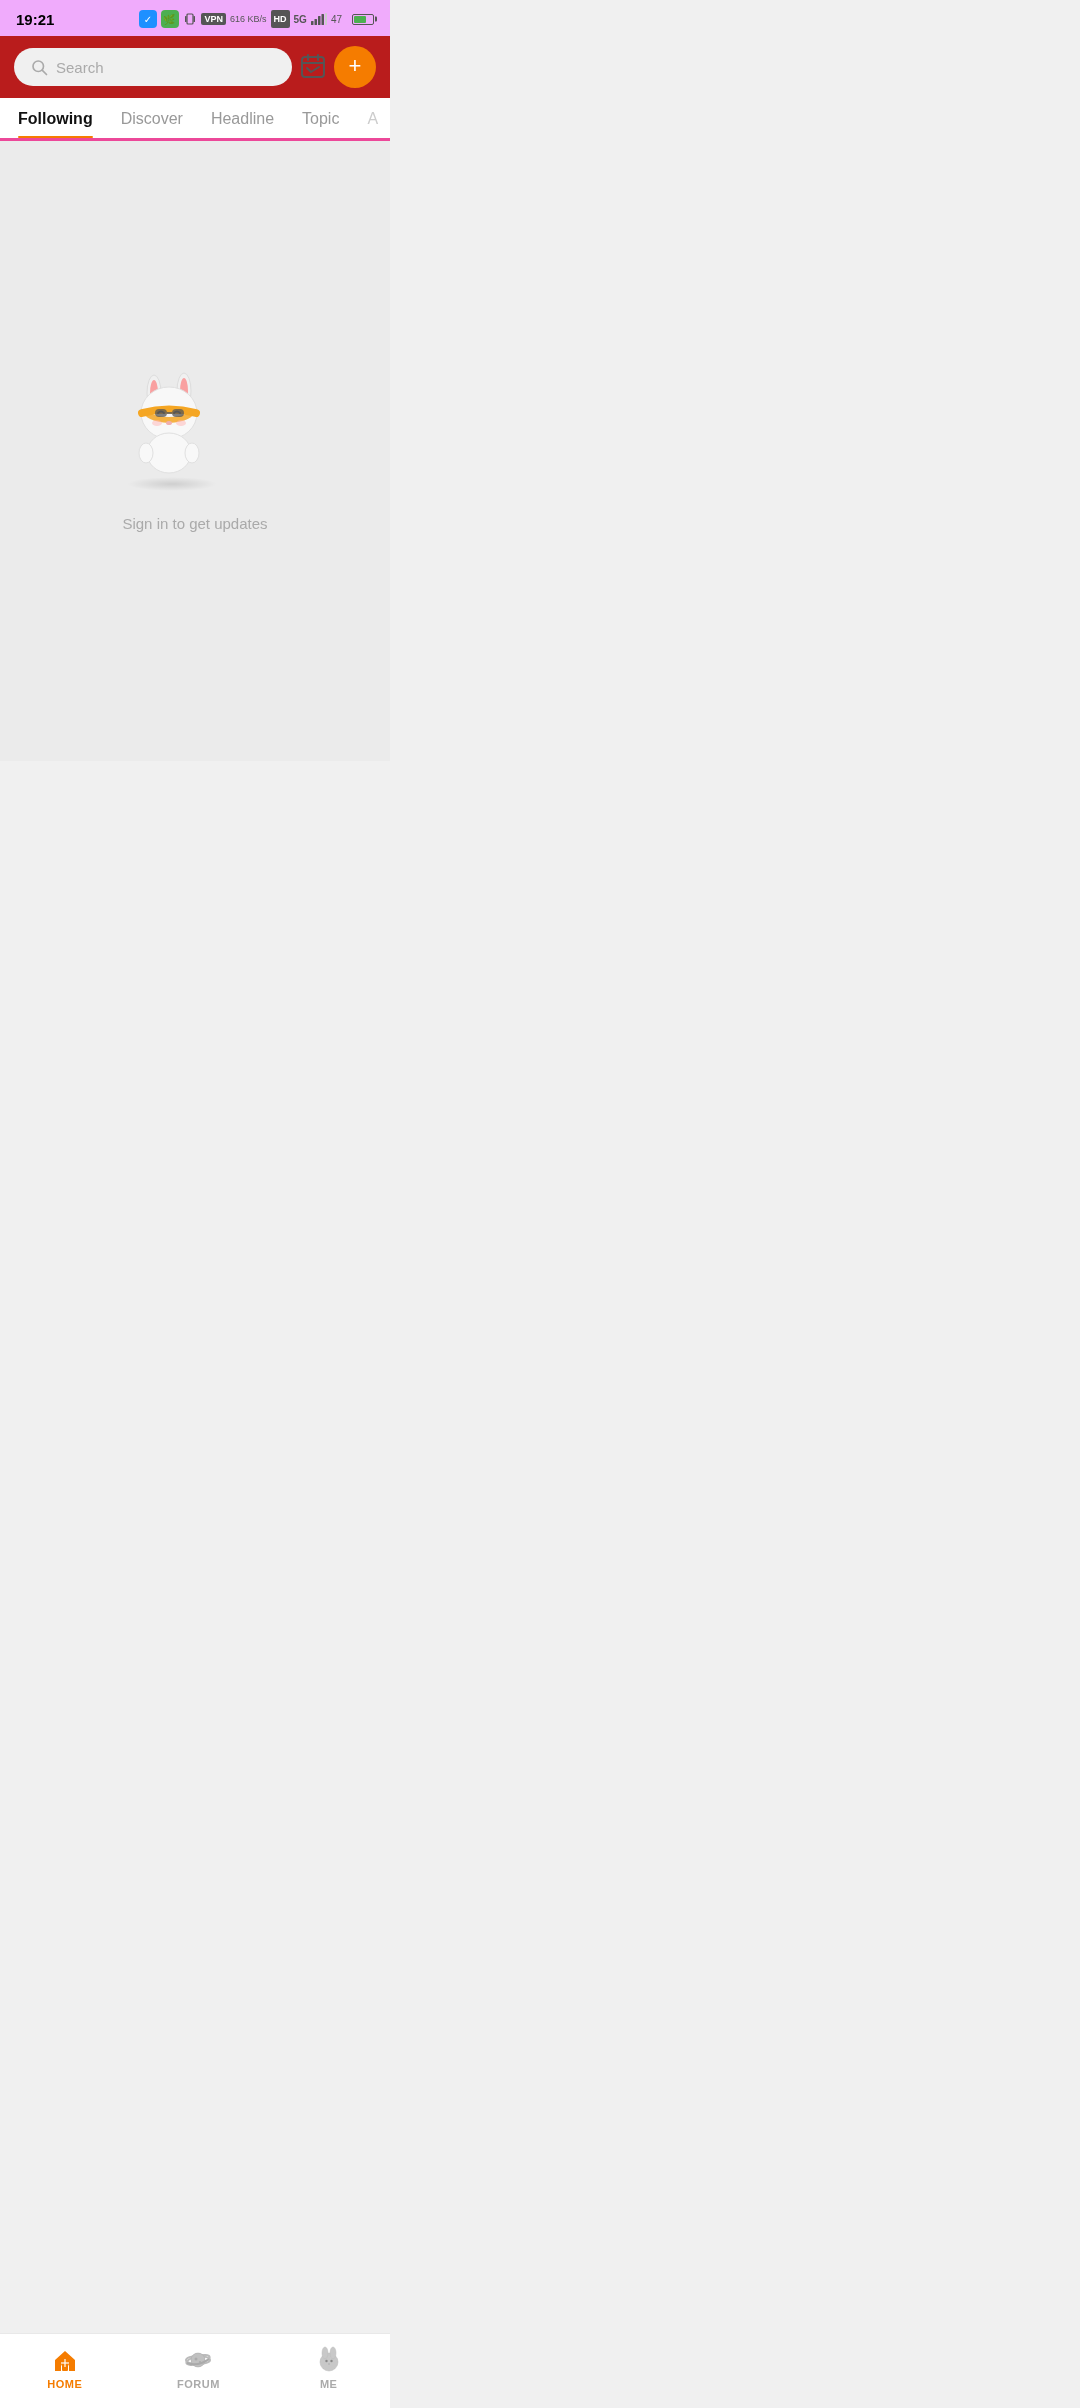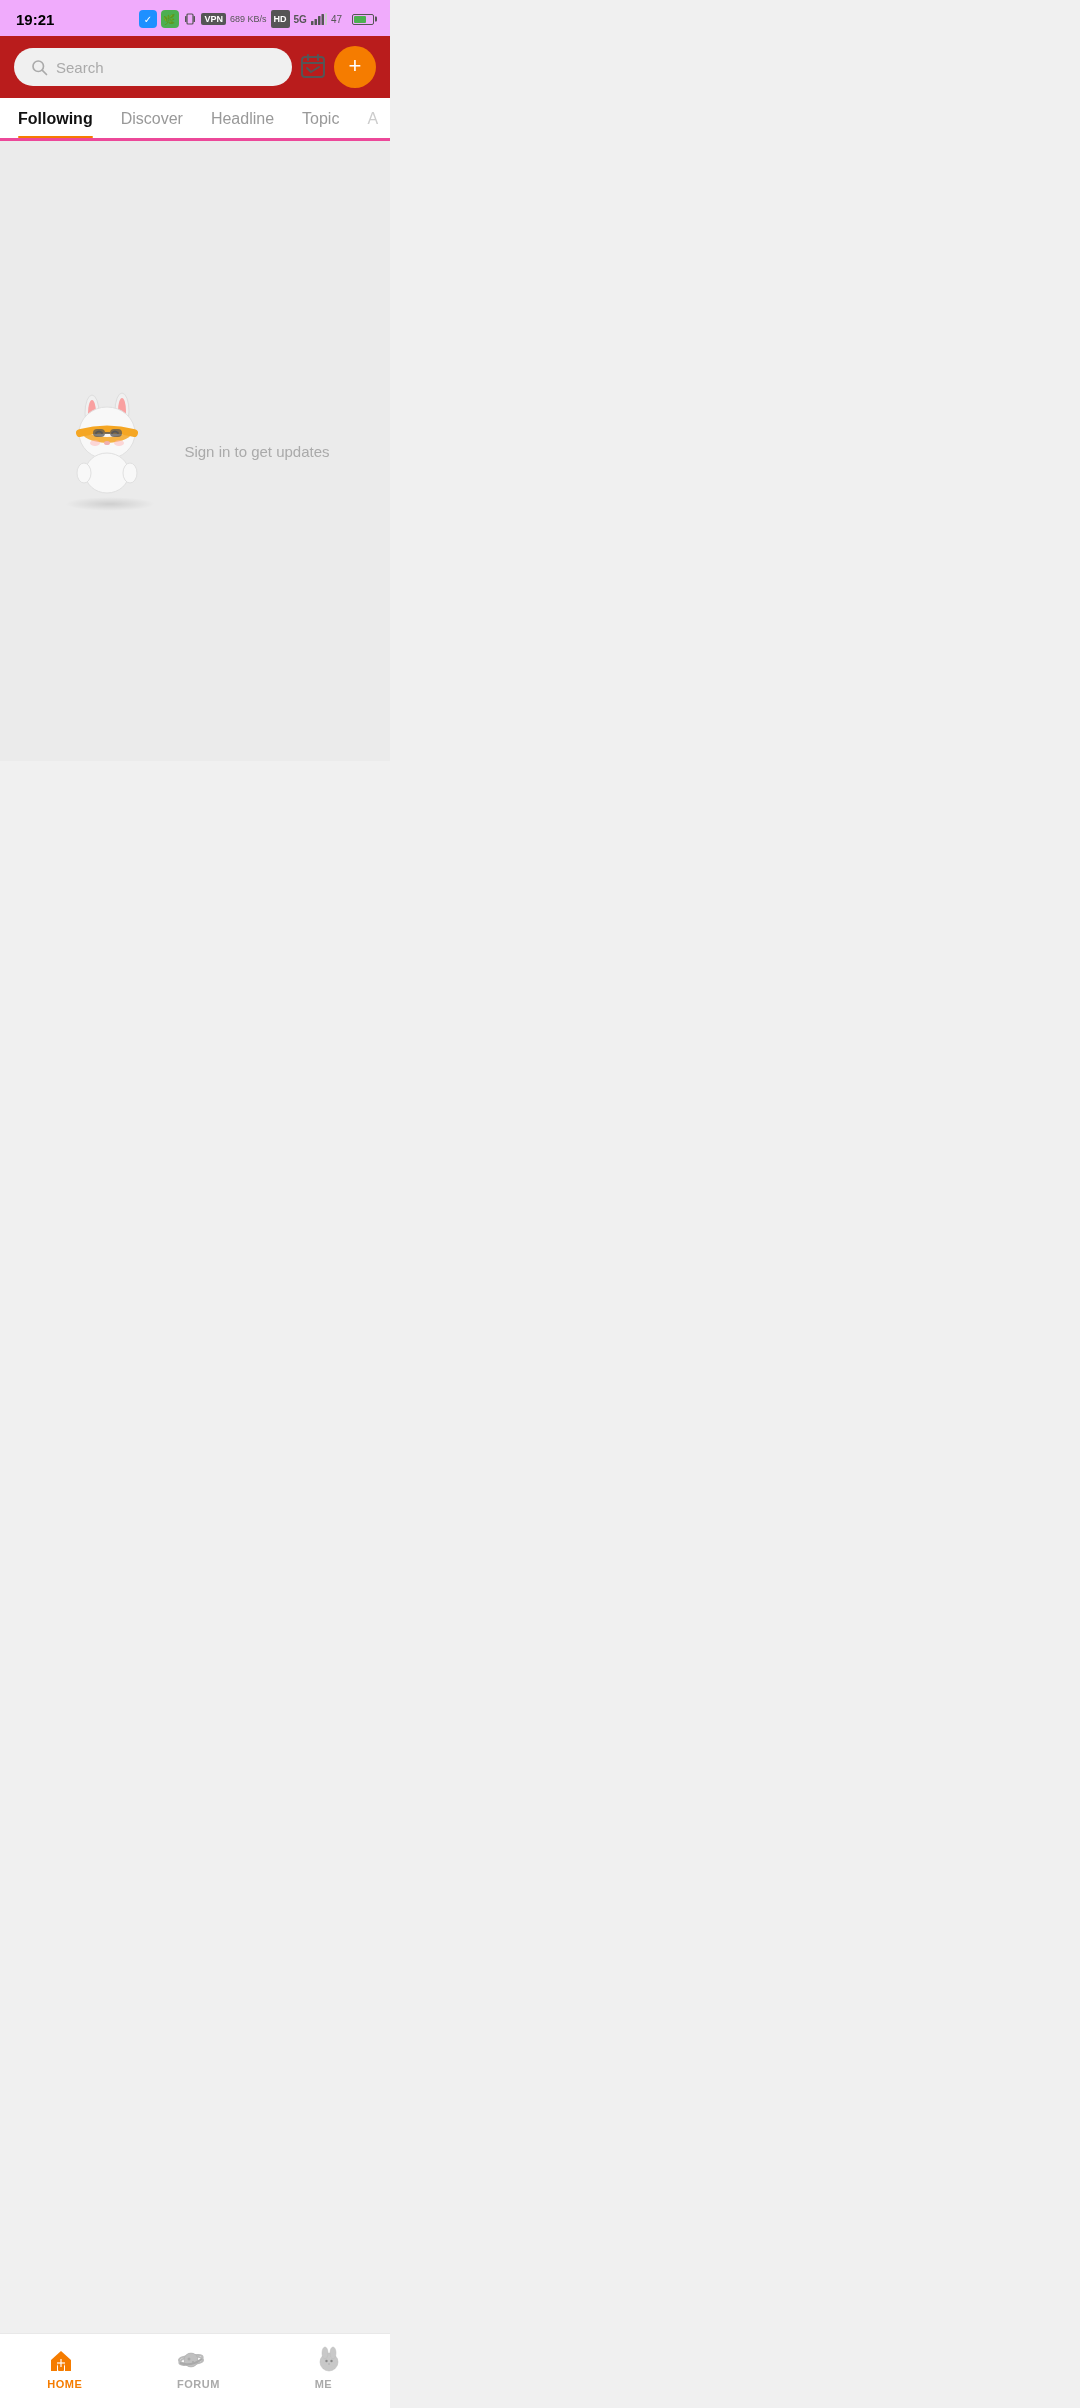--- a/index.html
+++ b/index.html
@@ -193,22 +193,22 @@
       min-height: 620px;
       display: flex;
       flex-direction: column;
       align-items: center;
       justify-content: center;
       padding: 40px 20px;
     }
 
     .mascot-container {
       display: flex;
-      flex-direction: row;
-      align-items: center;
+      flex-direction: column;
+      align-items: flex-start;
       gap: 24px;
     }
 
     .mascot-svg-wrapper {
       position: relative;
     }
 
     .shadow-ellipse {
       width: 90px;
       height: 14px;
@@ -247,21 +247,21 @@
       display: flex;
       justify-content: space-around;
       align-items: center;
       padding: 12px 0 18px;
       border-top: 1px solid #e8e8e8;
     }
 
     .nav-item {
       display: flex;
       flex-direction: column;
-      align-items: flex-start;
+      align-items: center;
       gap: 4px;
       cursor: pointer;
     }
 
     .nav-label {
       font-size: 11px;
       font-weight: 600;
       color: #aaa;
       letter-spacing: 0.5px;
     }
@@ -301,21 +301,21 @@
     </svg>
 
     <svg width="14" height="14" viewBox="0 0 14 14">
       <rect x="4" y="2" width="6" height="10" rx="1" fill="none" stroke="#555" stroke-width="1.2"></rect>
       <rect x="2" y="4" width="1.5" height="6" rx="0.5" fill="#555"></rect>
       <rect x="10.5" y="4" width="1.5" height="6" rx="0.5" fill="#555"></rect>
     </svg>
 
     <span class="vpn-badge">VPN</span>
 
-    <span style="font-size:9px;color:#555;">689 KB/s</span>
+    <span style="font-size:9px;color:#555;">616 KB/s</span>
 
     <span class="hd-badge">HD</span>
 
     <span style="font-size:10px;font-weight:700;color:#555;">5G</span>
 
     <svg width="16" height="12" viewBox="0 0 16 12">
       <rect x="0" y="8" width="2.5" height="4" rx="0.5" fill="#555"></rect>
       <rect x="3.5" y="6" width="2.5" height="6" rx="0.5" fill="#555"></rect>
       <rect x="7" y="3" width="2.5" height="9" rx="0.5" fill="#555"></rect>
       <rect x="10.5" y="1" width="2.5" height="11" rx="0.5" fill="#555"></rect>

